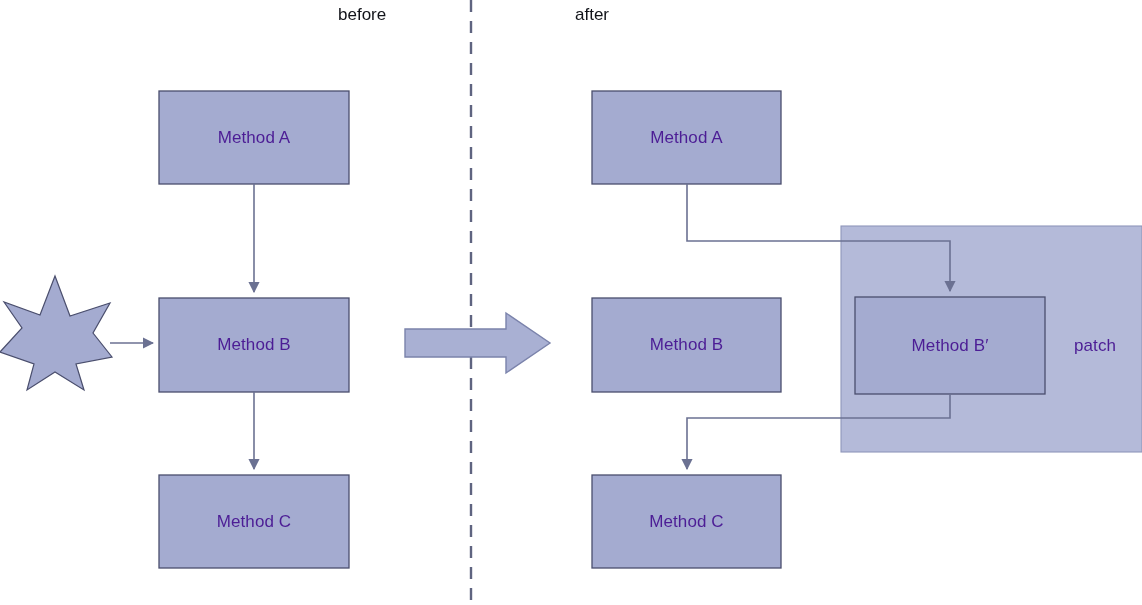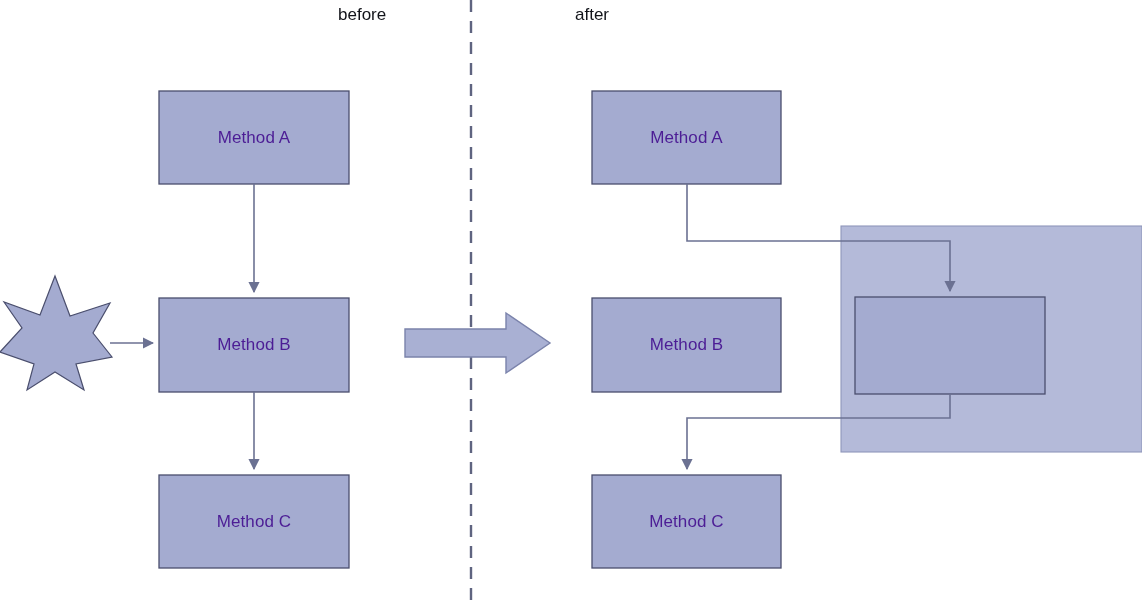--- a/index.html
+++ b/index.html
@@ -104,15 +104,17 @@
 
   <div class="node-label" style="left:159px; top:475px; width:190px; height:93px;">Method C</div>
 
 
   <div class="node-label" style="left:592px; top:91px; width:189px; height:93px;">Method A</div>
 
   <div class="node-label" style="left:592px; top:298px; width:189px; height:94px;">Method B</div>
 
   <div class="node-label" style="left:592px; top:475px; width:189px; height:93px;">Method C</div>
 
+  <div class="node-label" style="left:855px; top:297px; width:190px; height:97px;">Method B′</div>
 
+  <div class="node-label" style="left:1050px; top:326px; width:90px; height:40px;">patch</div>
 
 </div>
 
 </body></html>

